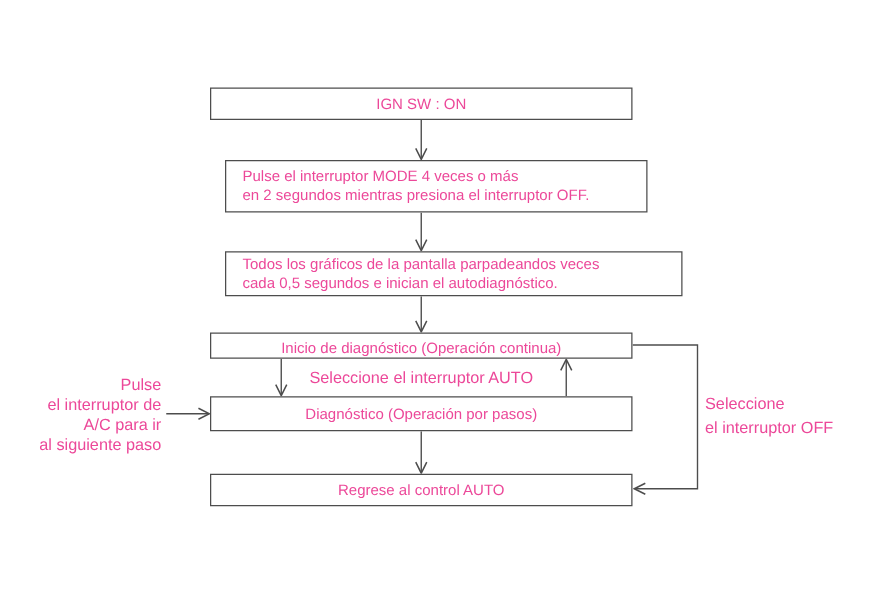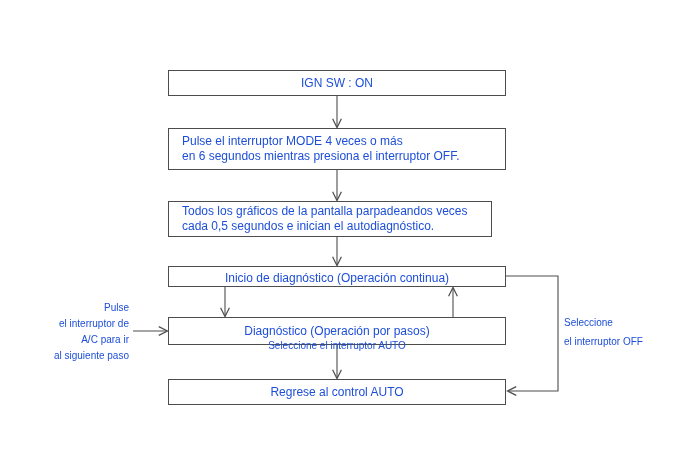--- a/index.html
+++ b/index.html
@@ -6,56 +6,56 @@
     margin: 0;
     padding: 0;
     background: #ffffff;
   }
   .stage {
     position: relative;
     width: 700px;
     height: 475px;
     background: #ffffff;
     font-family: "Liberation Sans", sans-serif;
-    color: #1d4ed8;
+    color: #ec4899;
     overflow: hidden;
   }
   .wires {
     position: absolute;
     left: 0; top: 0;
     width: 700px; height: 475px;
   }
   .node {
     position: absolute;
     box-sizing: border-box;
     border: 1px solid #4d4d4d;
     background: #ffffff;
     font-size: 12px;
     line-height: 15px;
     display: flex;
     flex-direction: column;
     justify-content: center;
   }
   .node.center { align-items: center; text-align: center; }
-  .node.left   { align-items: flex-start; text-align: left; padding-left: 13px; padding-right: 4px; }
+  .node.left   { align-items: flex-start; text-align: left; padding-left: 13px; padding-right: 4px; margin-left: 12px; }
 
   .n1 { left: 168px; top: 70px;  width: 338px; height: 26px; }
   .n2 { left: 168px; top: 128px; width: 338px; height: 42px; }
-  .n3 { left: 168px; top: 201px; width: 324px; height: 36px; }
+  .n3 { left: 168px; top: 201px; width: 366px; height: 36px; }
   .n4 { left: 168px; top: 266px; width: 338px; height: 21px; justify-content: flex-end; }
   .n5 { left: 168px; top: 317px; width: 338px; height: 28px; }
   .n6 { left: 168px; top: 379px; width: 338px; height: 26px; }
 
   .lbl {
     position: absolute;
-    font-size: 10px;
+    font-size: 13px;
     line-height: 14px;
     white-space: nowrap;
   }
-  .lbl-auto       { left: 168px; top: 295px; width: 338px; text-align: center; margin-top: 44px; }
+  .lbl-auto       { left: 168px; top: 295px; width: 338px; text-align: center; }
   .lbl-off-bottom { left: 362px; top: 356px; }
   .lbl-off-right  { left: 564px; top: 313px; line-height: 19px; }
   .lbl-ac         { left: 16px;  top: 300px; width: 113px; text-align: right; line-height: 16px; white-space: normal; }
   .lbl-ac div { white-space: nowrap; }
 </style>
 </head>
 <body>
 
 <div class="stage">
 
@@ -76,21 +76,21 @@
       <polyline points="506,276 558,276 558,391 508,391" marker-end="url(#ah)"></polyline>
     </g>
   </svg>
 
   <div class="node center n1">
     <span>IGN SW : ON</span>
   </div>
 
   <div class="node left n2">
     <span>Pulse el interruptor MODE 4 veces o más</span>
-    <span>en 6 segundos mientras presiona el interruptor OFF.</span>
+    <span>en 2 segundos mientras presiona el interruptor OFF.</span>
   </div>
 
   <div class="node left n3">
     <span>Todos los gráficos de la pantalla parpadeandos veces</span>
     <span>cada 0,5 segundos e inician el autodiagnóstico.</span>
   </div>
 
   <div class="node center n4">
     <span>Inicio de diagnóstico (Operación continua)</span>
   </div>

